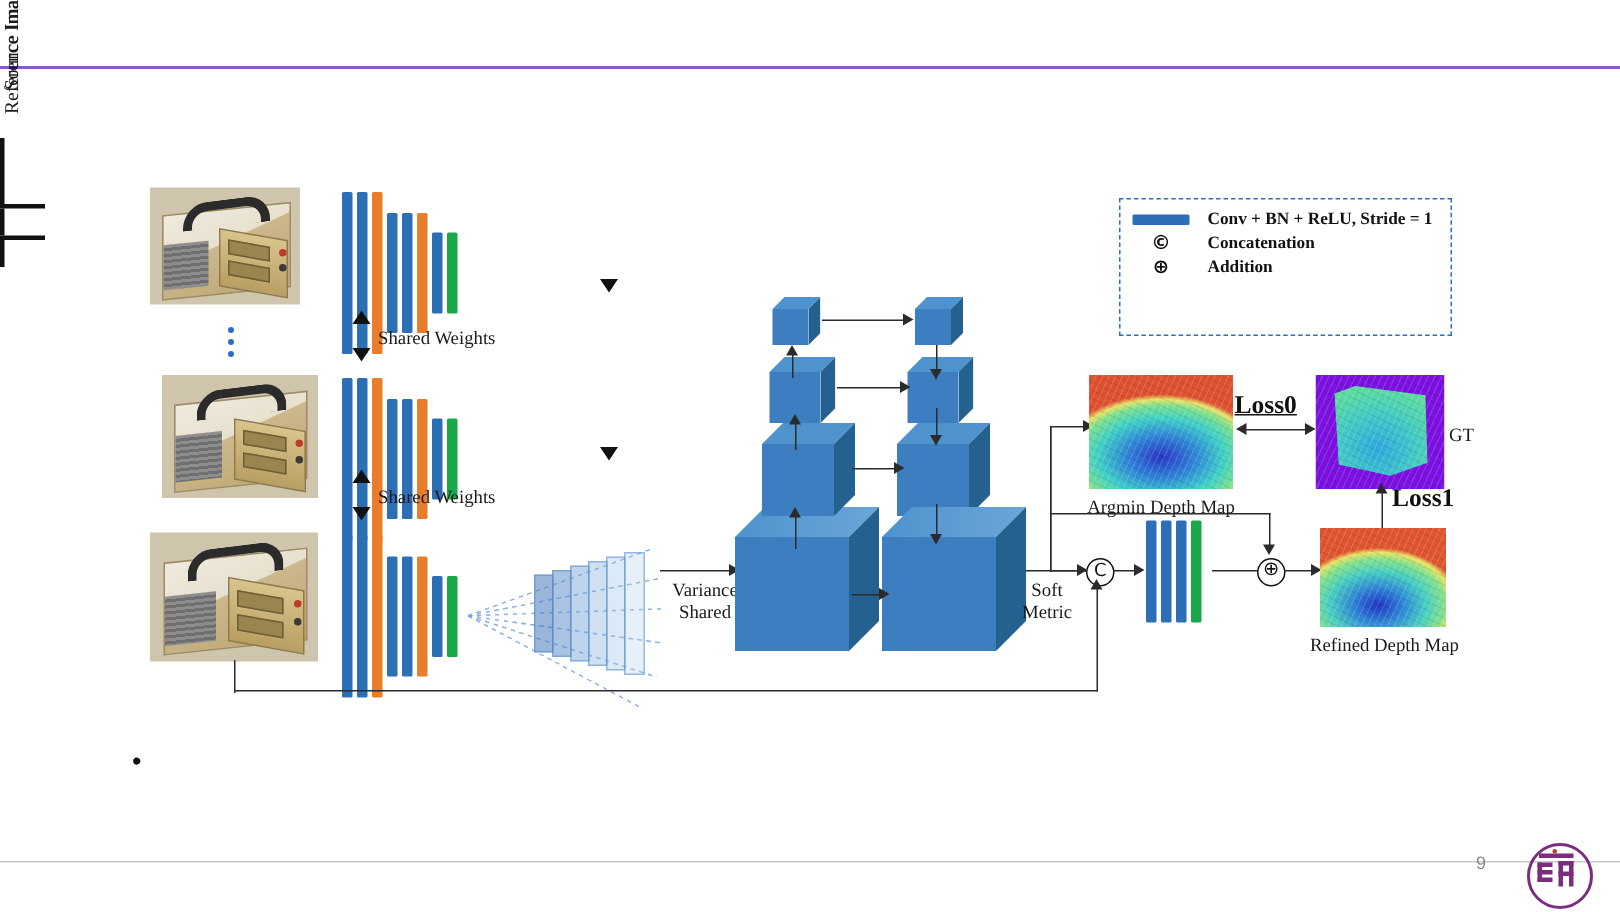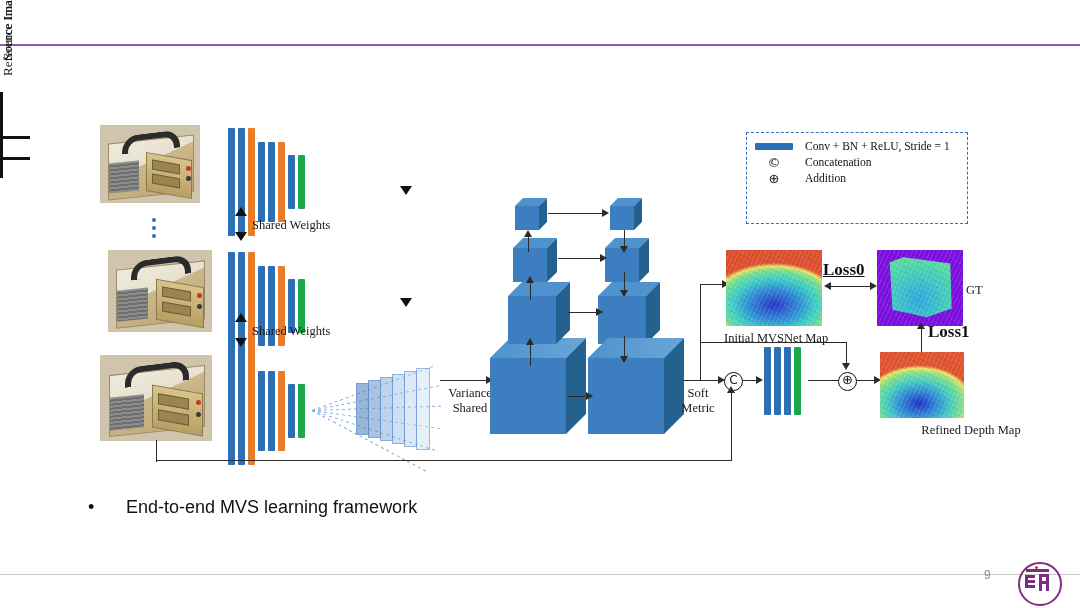--- a/index.html
+++ b/index.html
@@ -57,21 +57,21 @@
 
   
   .cube{position:absolute;}
   .cube .front{position:absolute;left:0;bottom:0;background:#3c7ebf;}
   .cube .side{position:absolute;left:0;bottom:0;background:#24618f;
               clip-path:polygon(0 0,100% 100%,100% 100%,0 100%);}
   .cube .top{position:absolute;background:#4e93cd;}
 
   
   .legend{position:absolute;border:1.5px dashed #2d6fc0;background:rgba(255,255,255,.96);}
-  .legend .row{display:flex;align-items:center;height:14px;margin:0 0 2px 0;}
+  .legend .row{display:flex;align-items:center;height:14px;margin:0 0 2px 0;font-weight:bold;}
   .legend .sw{width:38px;height:7px;margin:0 12px 0 8px;border-radius:1px;}
   .legend .gl{width:38px;margin:0 12px 0 8px;text-align:center;font-size:13px;
               font-family:"DejaVu Sans",sans-serif;line-height:13px;color:#111;}
   .legend .lt{font-family:"Liberation Serif",serif;font-size:11.5px;color:#111;white-space:nowrap;}
 
   
   .flabel{position:absolute;font-family:"Liberation Serif",serif;font-size:12.5px;
           color:#1a1a1a;text-align:center;white-space:nowrap;}
   .loss{position:absolute;font-family:"Liberation Serif",serif;font-weight:bold;
         font-size:17px;color:#111;white-space:nowrap;}
@@ -331,21 +331,21 @@
     <div class="flabel" style="left:668px;top:341px;width:60px;">Metric</div>
 
     <div class="ln v" style="left:700px;top:224px;height:97px;"></div>
     <div class="ln h" style="left:700px;top:224px;width:24px;"></div>
     <div class="ar r" style="left:722px;top:220px;"></div>
 
     <div class="depth dm-init" style="left:726px;top:190px;width:96px;height:76px;">
       <div class="base"></div>
         <div class="noise"></div>
     </div>
-    <div class="flabel" style="left:724px;top:271px;width:100px;">Initial MVSNet Map</div>
+    <div class="flabel" style="left:724px;top:271px;width:100px;">Argmin Depth Map</div>
 
     <div class="ln h" style="left:828px;top:226px;width:46px;"></div>
     <div class="ar l" style="left:824px;top:222px;"></div>
     <div class="ar r" style="left:870px;top:222px;"></div>
     <div class="loss" style="left:823px;top:200px;text-decoration:underline;">Loss0</div>
 
     <div class="depth dm-gt" style="left:877px;top:190px;width:86px;height:76px;">
       <div class="base"></div>
         <div class="obj"></div>
         <div class="noise"></div>
@@ -384,42 +384,41 @@
     <div class="ln v" style="left:846px;top:282px;height:26px;"></div>
     <div class="ar d" style="left:842px;top:303px;"></div>
 
     <div class="ln h" style="left:856px;top:320px;width:22px;"></div>
     <div class="ar r" style="left:874px;top:316px;"></div>
 
     <div class="depth dm-ref" style="left:880px;top:292px;width:84px;height:66px;">
       <div class="base"></div>
         <div class="noise"></div>
     </div>
-    <div class="flabel" style="left:866px;top:363px;width:114px;margin-left:48px;">Refined Depth Map</div>
+    <div class="flabel" style="left:866px;top:363px;width:114px;">Refined Depth Map</div>
 
     <div class="legend" style="left:746px;top:72px;width:220px;height:84px;padding:6px 0 0 0;">
       <div class="row">
         <span class="sw" style="background:#2d6fb5;"></span>
         <span class="lt">Conv + BN + ReLU, Stride = 1</span>
       </div>
       <div class="row">
         <span class="gl">©</span>
         <span class="lt">Concatenation</span>
       </div>
       <div class="row">
         <span class="gl">⊕</span>
         <span class="lt">Addition</span>
       </div>
     </div>
 
   </div>
 
   <div class="bullet">
     <span class="dot">•</span>
-    <span>End-to-end MVS learning framework</span>
   </div>
 
   <div class="foot-rule"></div>
   <div class="pageno">9</div>
 
   <div class="logo">
     <div class="g" style="left:6px;top:5px;width:23px;height:2.5px;"></div>
     <div class="g" style="left:5px;top:11px;width:10px;height:2.5px;"></div>
     <div class="g" style="left:5px;top:16px;width:10px;height:2.5px;"></div>
     <div class="g" style="left:5px;top:21px;width:10px;height:2.5px;"></div>

